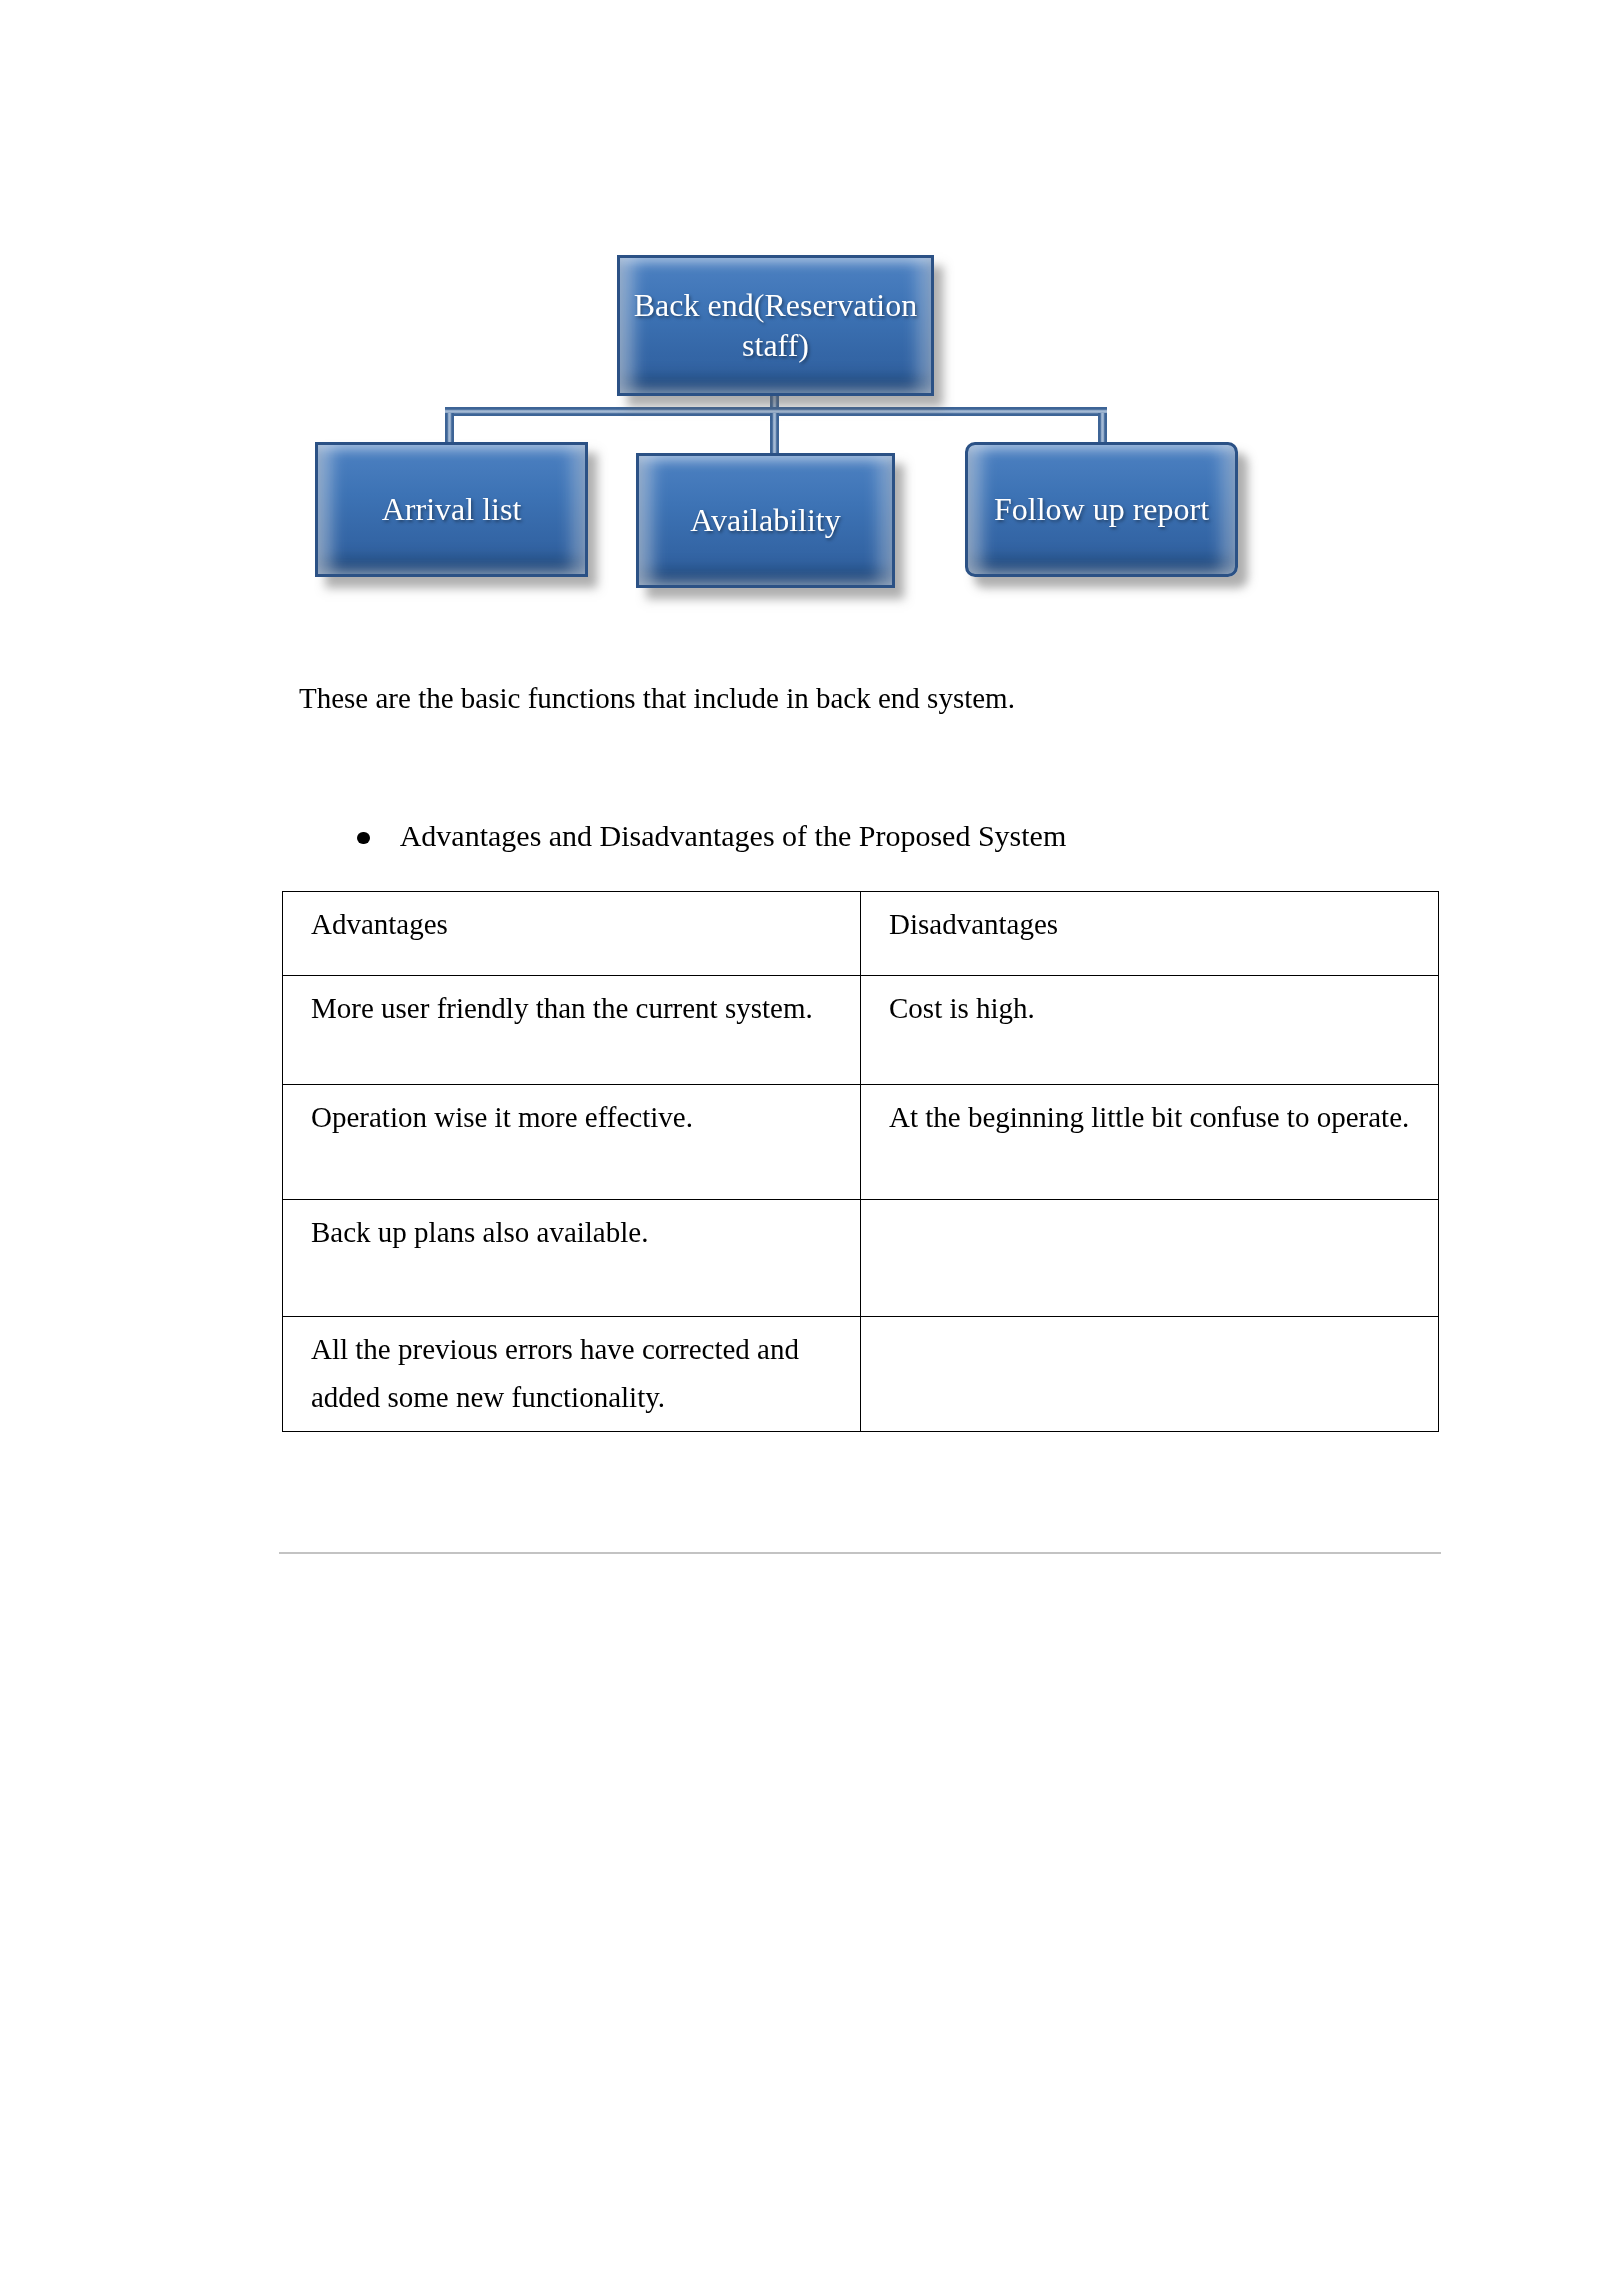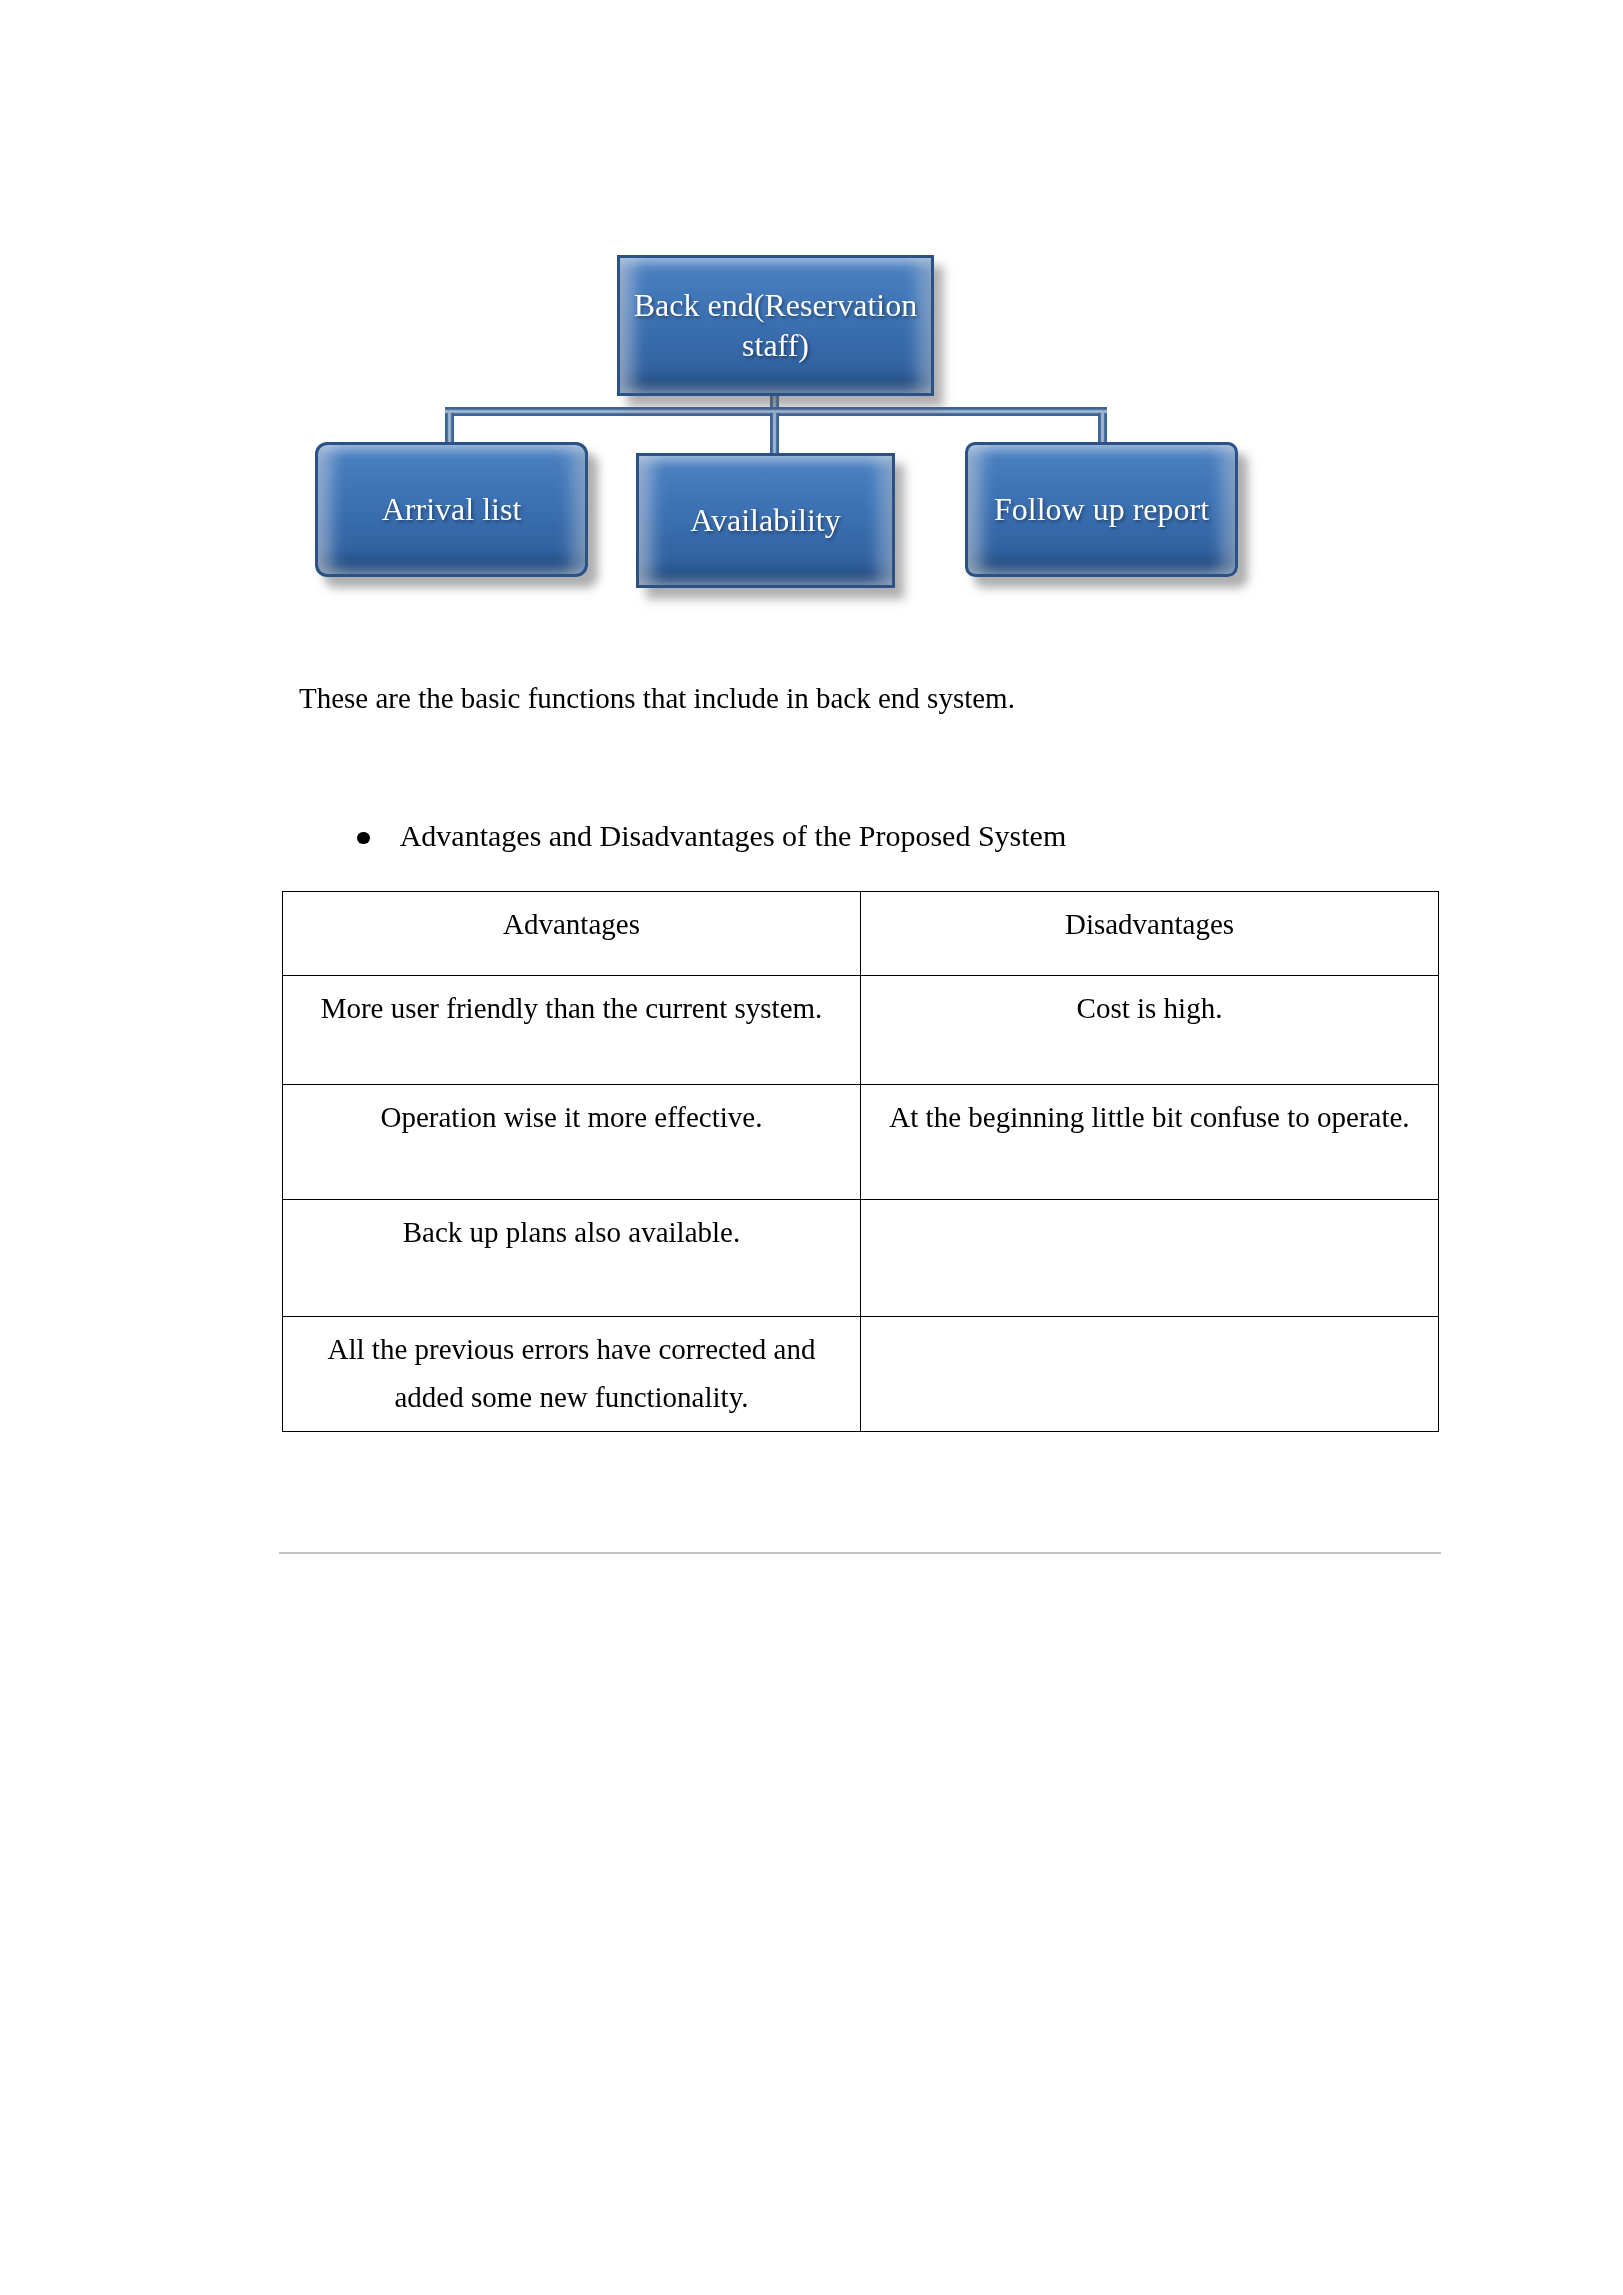--- a/index.html
+++ b/index.html
@@ -25,21 +25,21 @@
     border:3.2px solid #2b5185;
     box-shadow:
       9.5px 11px 9.5px rgba(95,95,95,.5),
       inset 12.7px 0 16px rgba(255,255,255,.42),
       inset -12.7px 0 16px rgba(255,255,255,.34),
       inset 0 6.3px 8px rgba(255,255,255,.12),
       inset 0 -14.3px 16px rgba(8,30,62,.42);
     text-shadow:1.6px 2.4px 3.2px rgba(0,0,0,.4);
   }
   .node-root{left:617px;top:255px;width:317px;height:141px;}
-  .node-c1{left:315px;top:442px;width:273px;height:135px;border-radius:12px;}
+  .node-c1{left:315px;top:442px;width:273px;height:135px;}
   .node-c2{left:636px;top:453px;width:259px;height:135px;}
   .node-c3{left:965px;top:442px;width:273px;height:135px;border-radius:10px;}
 
   .conn{position:absolute;}
   .conn-h{background:linear-gradient(180deg,#3d6496 0%,#3d6496 24%,#a3b9d4 42%,#a3b9d4 58%,#3d6496 76%,#3d6496 100%);}
   .conn-v{background:linear-gradient(90deg,#3d6496 0%,#3d6496 24%,#a3b9d4 42%,#a3b9d4 58%,#3d6496 76%,#3d6496 100%);}
   .conn-parent{left:770px;top:393px;width:8.7px;height:19px;}
   .conn-bar{left:445px;top:407px;width:662px;height:8.7px;}
   .conn-left{left:445px;top:413px;width:8.7px;height:33px;}
   .conn-mid{left:770px;top:413px;width:8.7px;height:44px;}
@@ -64,23 +64,23 @@
 
   
   table.adv{
     position:absolute;left:282px;top:891px;
     width:1157px;
     border-collapse:collapse;table-layout:fixed;
     font-size:29px;
   }
   table.adv th, table.adv td{
     border:1.6px solid #000;
-    vertical-align:top;text-align:center;
+    vertical-align:top;text-align:left;
     font-weight:normal;
-    padding:8px 19px;
+    padding:8px 28px;
     line-height:48px;
     overflow:hidden;
   }
   tr.row-h  > *{height:67px;}
   tr.row-1  > *{height:92px;}
   tr.row-2  > *{height:98px;}
   tr.row-3  > *{height:90px;}
   tr.row-4  > *{height:100px;}
   tr.row-5  > *{height:98px;}
 

